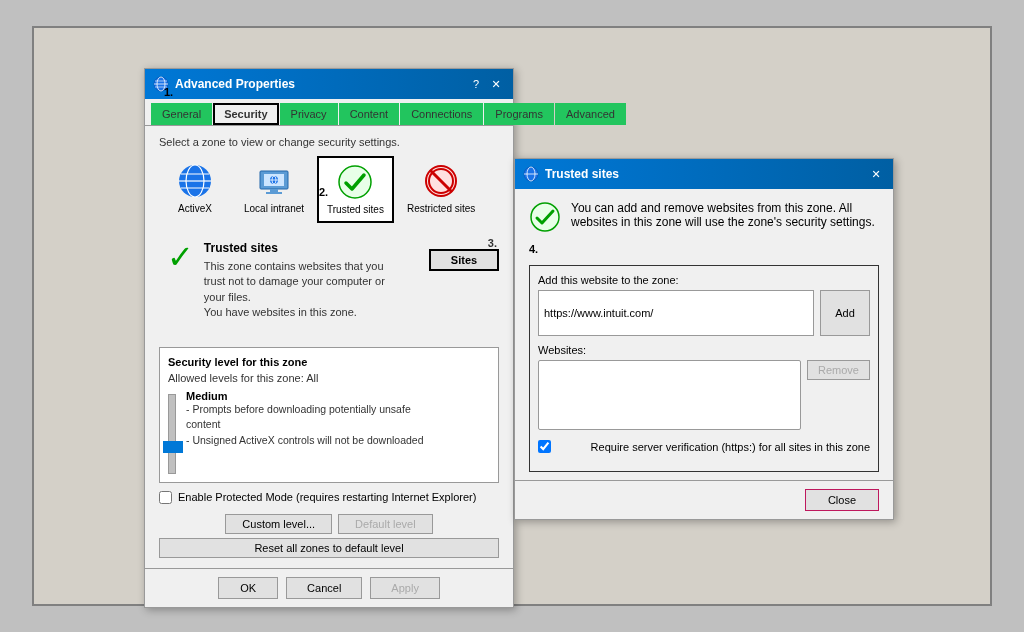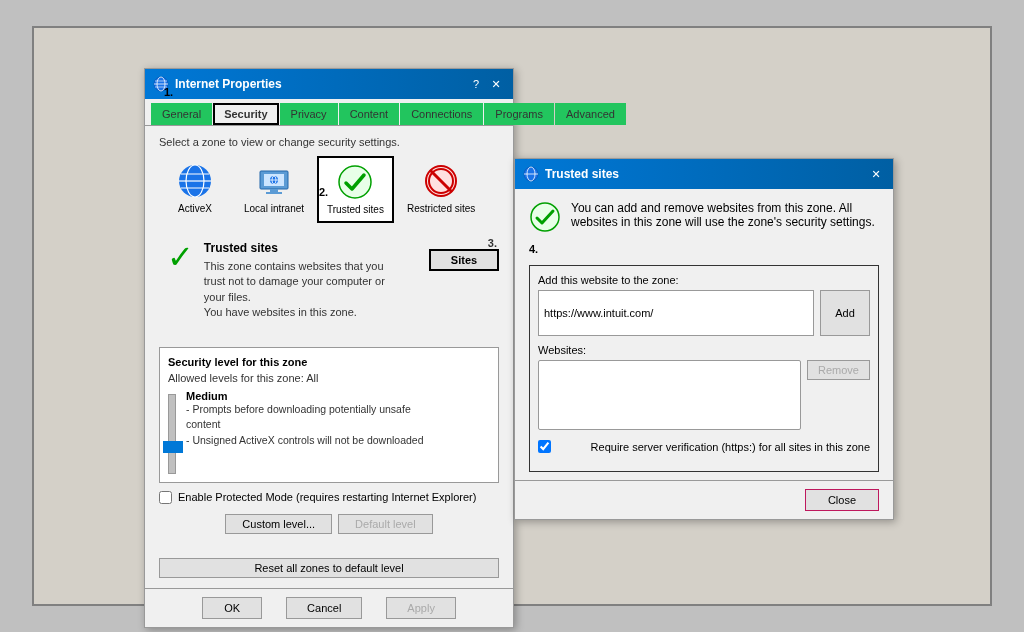--- a/index.html
+++ b/index.html
@@ -233,39 +233,39 @@
       gap: 6px;
       margin-bottom: 10px;
       font-size: 11px;
     }
 
     
     .bottom-btns {
       display: flex;
       gap: 6px;
       justify-content: center;
-      margin-bottom: 24px;
+      margin-bottom: 4px;
     }
     .reset-btn {
       background: #e1e1e1;
       border: 1px solid #999;
       padding: 3px 0;
       font-size: 11px;
       cursor: pointer;
       width: 100%;
       text-align: center;
     }
 
     
     .dialog-footer {
       border-top: 1px solid #999;
       padding: 8px 14px;
       display: flex;
       justify-content: center;
-      gap: 24px;
+      gap: 8px;
       background: #f0f0f0;
     }
     .footer-btn {
       background: #e1e1e1;
       border: 1px solid #999;
       padding: 4px 20px;
       font-size: 11px;
       cursor: pointer;
       min-width: 60px;
       text-align: center;
@@ -386,21 +386,21 @@
 
     <div class="dialog-titlebar">
       <div class="dialog-titlebar-left">
         <svg class="titlebar-icon" viewBox="0 0 16 16">
           <circle cx="8" cy="8" r="7" fill="#1a73e8" stroke="#0d47a1" stroke-width="0.5"></circle>
           <ellipse cx="8" cy="8" rx="4" ry="7" fill="none" stroke="white" stroke-width="0.8"></ellipse>
           <line x1="1" y1="8" x2="15" y2="8" stroke="white" stroke-width="0.8"></line>
           <line x1="2" y1="5" x2="14" y2="5" stroke="white" stroke-width="0.6"></line>
           <line x1="2" y1="11" x2="14" y2="11" stroke="white" stroke-width="0.6"></line>
         </svg>
-        <span>Internet Properties</span>
+        <span>Advanced Properties</span>
       </div>
       <div class="titlebar-controls">
         <button class="titlebar-btn">?</button>
         <button class="titlebar-btn">✕</button>
       </div>
     </div>
 
     <div class="tabs-bar">
       <div class="tab">General</div>
       <div class="tab active">Security</div>

